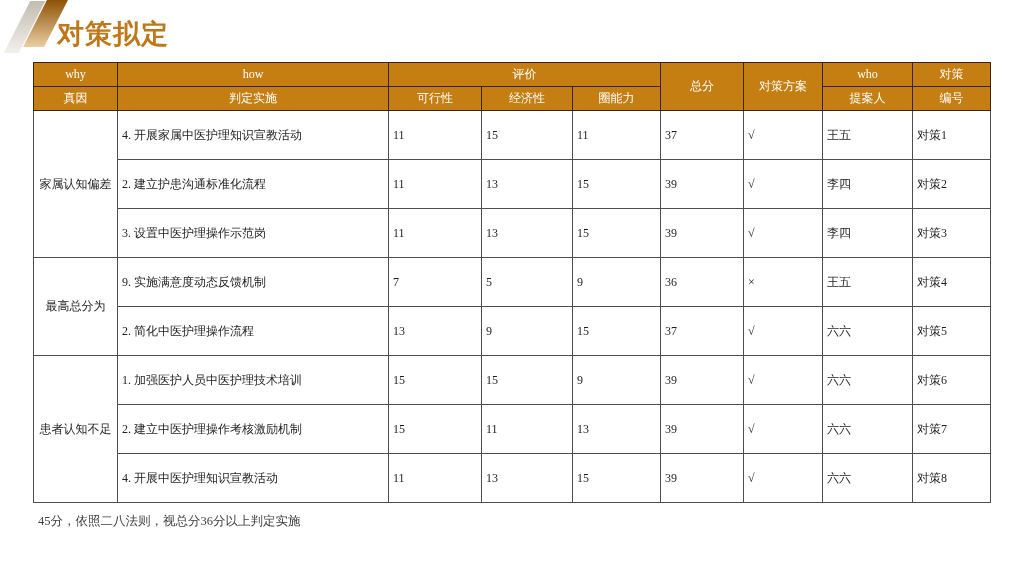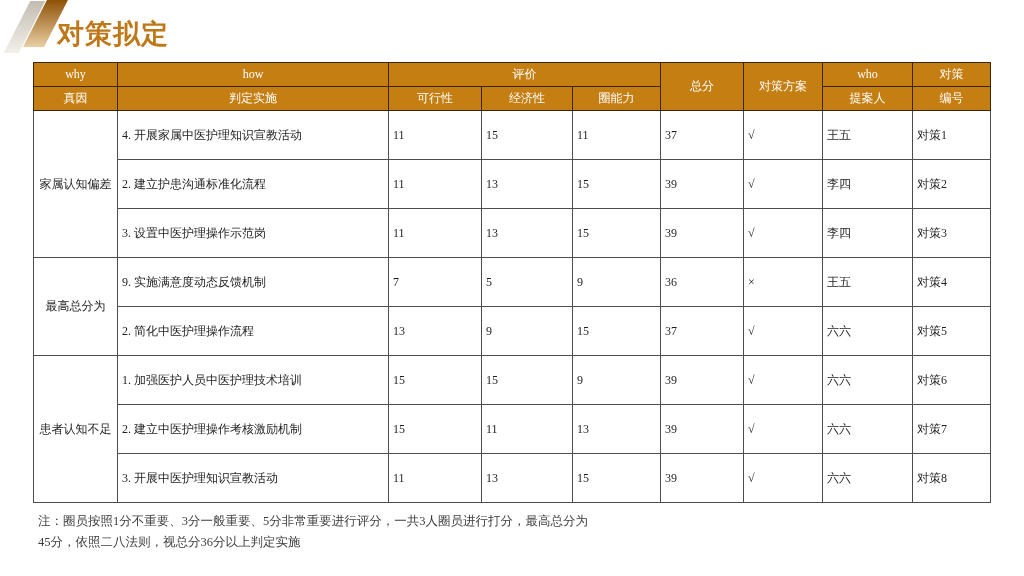--- a/index.html
+++ b/index.html
@@ -164,30 +164,29 @@
         <td>2. 建立中医护理操作考核激励机制</td>
         <td>15</td>
         <td>11</td>
         <td>13</td>
         <td>39</td>
         <td>√</td>
         <td>六六</td>
         <td>对策7</td>
       </tr>
       <tr>
-        <td>3. 开展中医护理知识宣教活动</td>
+        <td>4. 开展中医护理知识宣教活动</td>
         <td>11</td>
         <td>13</td>
         <td>15</td>
         <td>39</td>
         <td>√</td>
         <td>六六</td>
         <td>对策8</td>
       </tr>
     </tbody>
   </table>
 
   <div class="note">
-    <div>注：圈员按照1分不重要、3分一般重要、5分非常重要进行评分，一共3人圈员进行打分，最高总分为</div>
     <div>45分，依照二八法则，视总分36分以上判定实施</div>
   </div>
 
 </div>
 
 </body></html>

